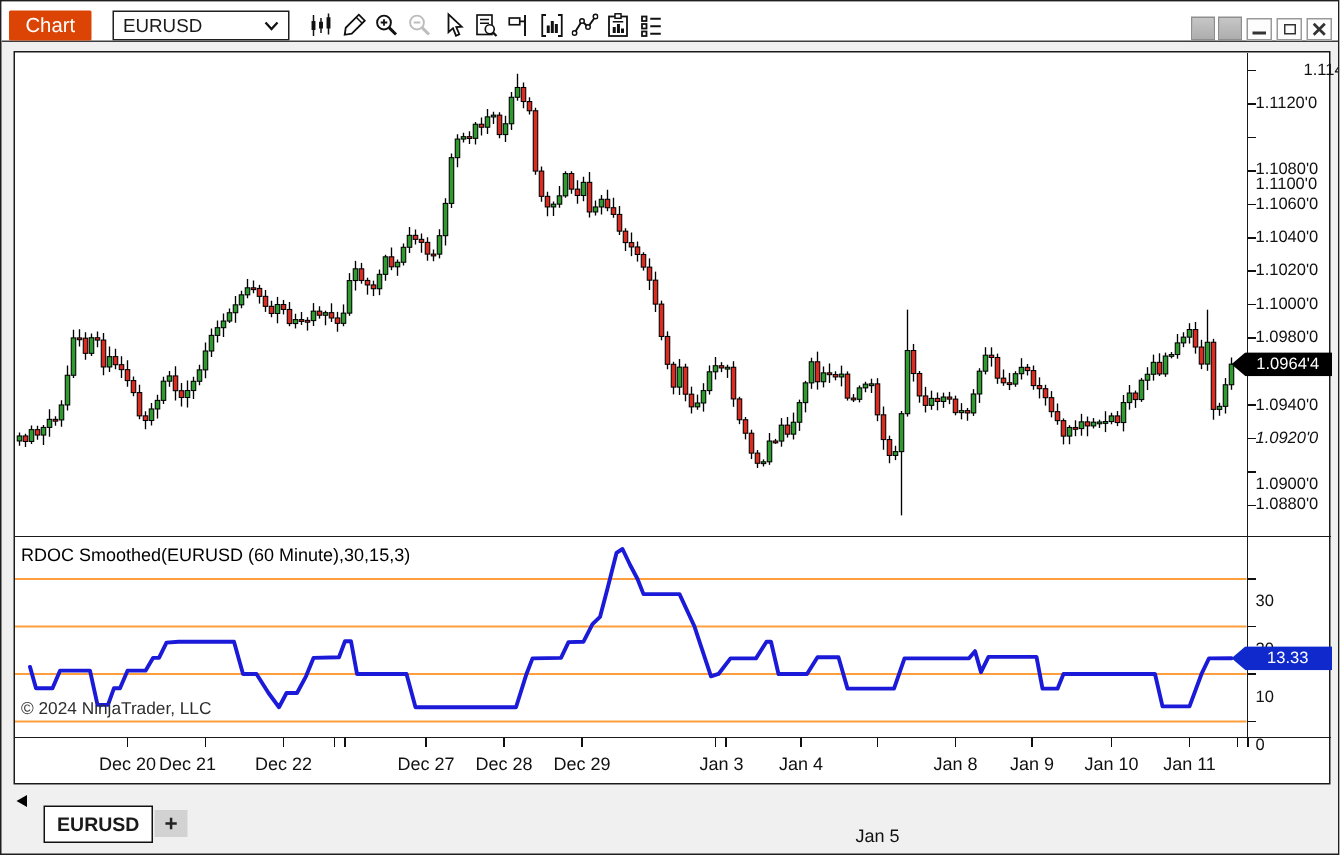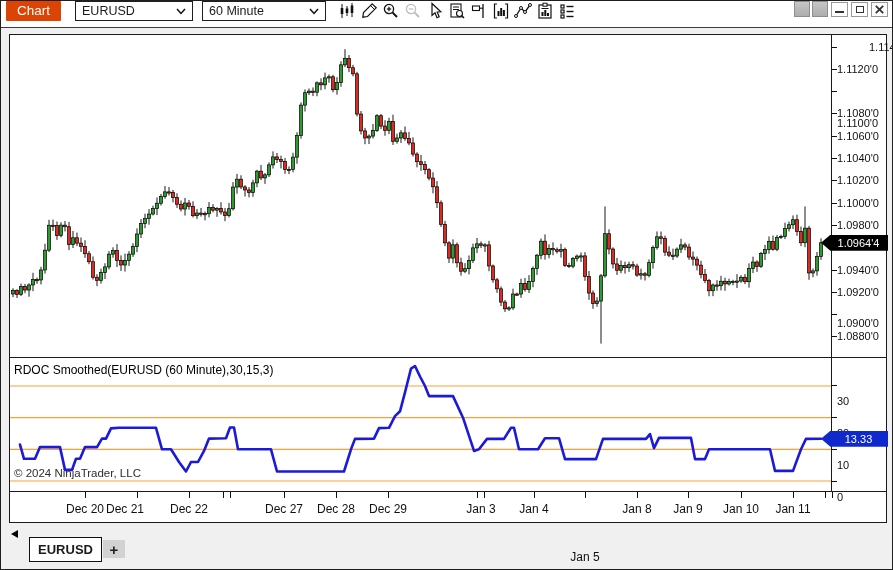--- a/index.html
+++ b/index.html
@@ -5,21 +5,21 @@
   html,body{margin:0;padding:0;background:#d8d8d8;}
   .window{
     position:relative;width:893px;height:570px;box-sizing:border-box;
     background:#f0f0f0;border:1px solid #1f1f1f;overflow:hidden;
     font-family:"Liberation Sans","DejaVu Sans",sans-serif;color:#1a1a1a;
     -webkit-font-smoothing:antialiased;
   }
   
   .titlebar{
     position:absolute;left:0;top:0;right:0;height:26px;background:#ffffff;
-    border-bottom:1px solid #3c3c3c;display:flex;align-items:flex-start;
+    border-bottom:1px solid #3c3c3c;display:flex;align-items:flex-end;
   }
   .chart-tab{
     margin-left:5px;background:#dc4405;color:#fff;font-size:13.5px;
     padding:3px 11px 4px 11px;line-height:13px;border-radius:1px;
   }
   .combo{
     width:118px;height:20px;border:1px solid #1f1f1f;background:#fff;
     display:flex;align-items:center;justify-content:space-between;
     font-size:12.5px;padding:0 6px;box-sizing:border-box;
   }
@@ -82,26 +82,20 @@
   <div class="titlebar">
     <div class="chart-tab">Chart</div>
 
     <div class="combo first">
       <span>EURUSD</span>
       <svg class="chev" width="10" height="7" viewBox="0 0 10 7">
           <path d="M1 1 L5 5.4 L9 1" fill="none" stroke="#111" stroke-width="1.5"></path>
         </svg>
     </div>
 
-    <div class="combo second">
-      <span>60 Minute</span>
-      <svg class="chev" width="10" height="7" viewBox="0 0 10 7">
-          <path d="M1 1 L5 5.4 L9 1" fill="none" stroke="#111" stroke-width="1.5"></path>
-        </svg>
-    </div>
 
     <div class="toolbar-icons">
       <div class="tbtn">
         <svg width="18" height="18" viewBox="0 0 18 18">
             <g stroke="#111" stroke-width="1">
               <line x1="4" y1="2" x2="4" y2="16"></line>
               <line x1="9" y1="4" x2="9" y2="14"></line>
               <line x1="14" y1="1" x2="14" y2="15"></line>
             </g>
             <g fill="#111">
@@ -683,21 +677,21 @@
       <div class="ptick" style="top: 6.5px; margin-left: 32px;">1.1140'0</div>
       <div class="ptick" style="top: 28.8px;">1.1120'0</div>
       <div class="ptick" style="top: 51.1px; margin-top: 32px;">1.1100'0</div>
       <div class="ptick" style="top: 73.4px;">1.1080'0</div>
       <div class="ptick" style="top: 95.7px;">1.1060'0</div>
       <div class="ptick" style="top: 118px;">1.1040'0</div>
       <div class="ptick" style="top: 140.3px;">1.1020'0</div>
       <div class="ptick" style="top: 162.6px;">1.1000'0</div>
       <div class="ptick" style="top: 184.9px;">1.0980'0</div>
       <div class="ptick" style="top: 229.5px;">1.0940'0</div>
-      <div class="ptick" style="top: 251.8px;">1.0920'0</div>
+      <div class="ptick" style="top: 251.8px; font-style: italic;">1.0920'0</div>
       <div class="ptick" style="top: 283px;">1.0900'0</div>
       <div class="ptick" style="top: 296.4px;">1.0880'0</div>
     </div>
   <div id="ind-axis" class="axis-container" style="left:836px;top:372px;width:52px;height:134px;">
       <div class="ptick" style="top: 22.499px;">30</div>
       <div class="ptick" style="top: 54.166px;">20</div>
       <div class="ptick" style="top: 85.833px;">10</div>
       <div class="ptick" style="top: 117.5px;">0</div>
     </div>
   <div id="date-axis" class="axis-container" style="left:0;top:490px;width:886px;height:32px;">

